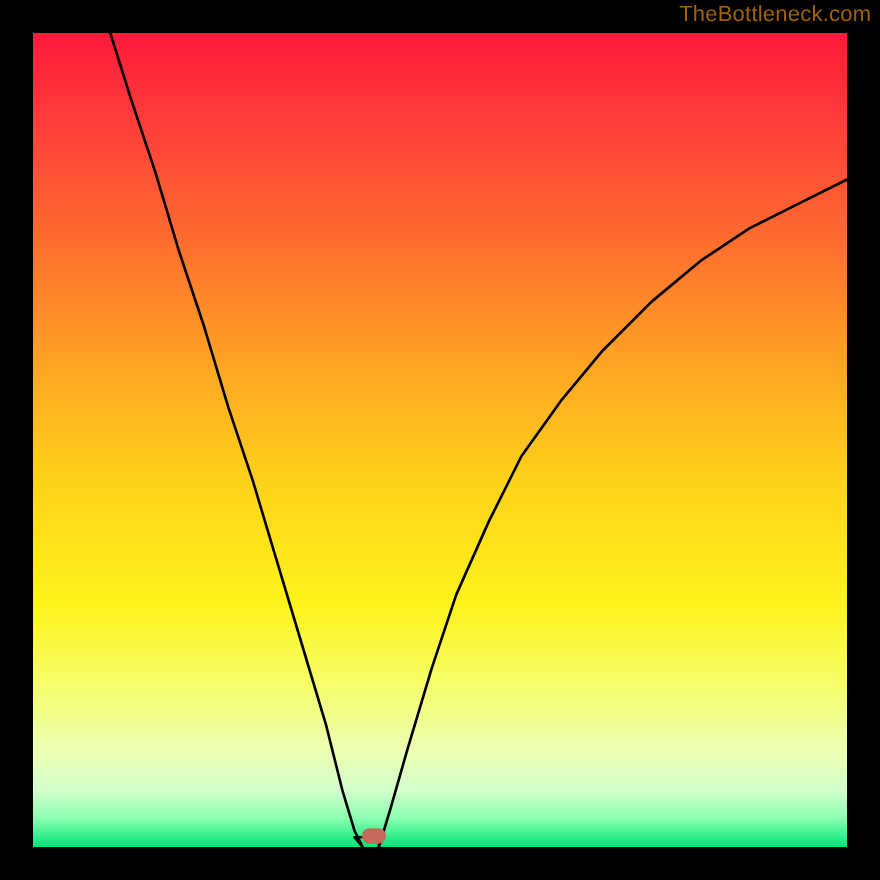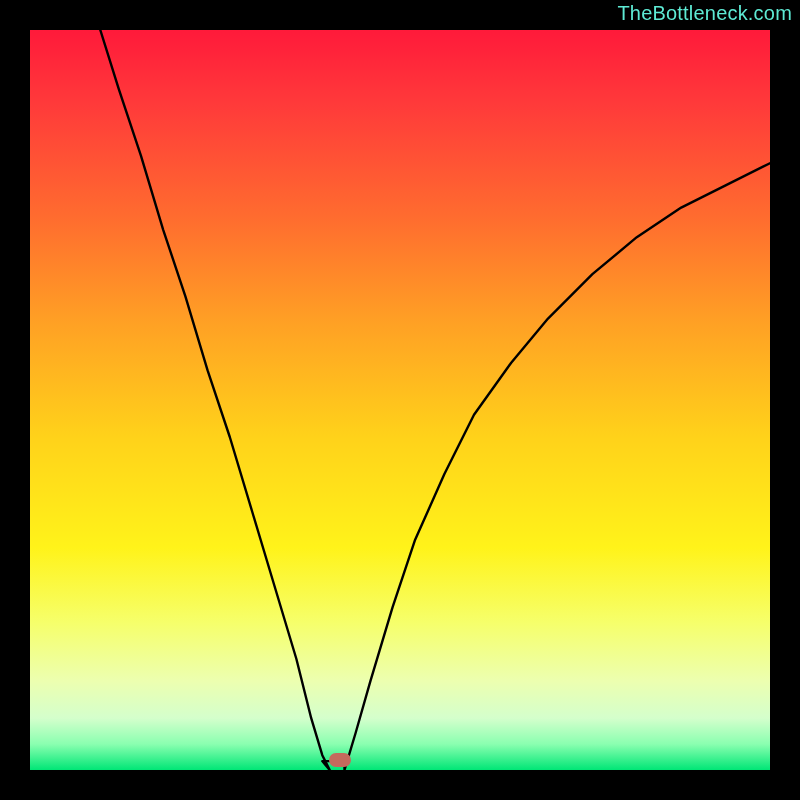--- a/index.html
+++ b/index.html
@@ -8,21 +8,21 @@
     width: 800px;
     height: 800px;
     background: #000;
     position: relative;
     font-family: Arial, Helvetica, sans-serif;
   }
   .watermark {
     position: absolute;
     top: 2px;
     right: 8px;
-    color: #5eead4;
+    color: #a16207;
     font-size: 20px;
     font-weight: 500;
     z-index: 10;
     letter-spacing: 0.2px;
   }
   .plot-area {
     position: absolute;
     left: 30px;
     top: 30px;
     width: 740px;

